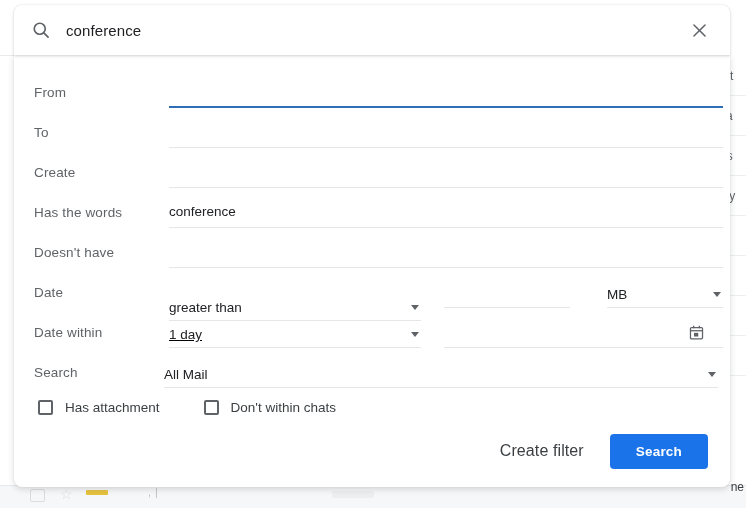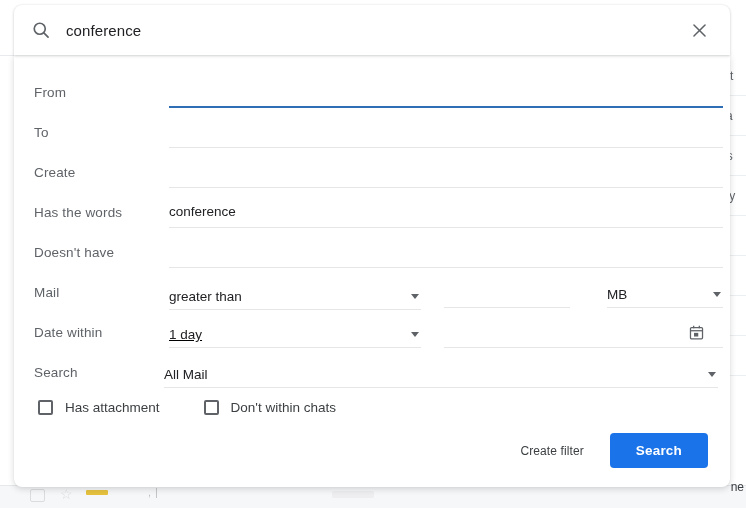--- a/index.html
+++ b/index.html
@@ -275,21 +275,21 @@
 
   
   #footer {
     position: absolute;
     right: 22px;
     top: 378px;
     display: flex;
     align-items: center;
   }
   #create-filter-btn {
-    font-size: 12px;
+    font-size: 16px;
     color: #3c4043;
     background: transparent;
     border: none;
     font-family: "Liberation Sans", sans-serif;
     cursor: pointer;
     padding: 9px 14px;
     border-radius: 4px;
     letter-spacing: 0.1px;
   }
   #search-btn {
@@ -371,23 +371,23 @@
     <span class="field-label">Has the words</span>
     <input class="underline-input" type="text" style="left: 155px; width: 554px; top: 7px;" value="conference">
   </div>
 
   <div class="field-row" style="top:180px;">
     <span class="field-label">Doesn't have</span>
     <input class="underline-input" type="text" style="left: 155px; width: 554px; top: 7px;" value="">
   </div>
 
   <div class="field-row" style="top:220px;">
-    <span class="field-label">Mail</span>
-
-    <div class="select-wrap" style="left:155px; width:252px; top:9px;">
+    <span class="field-label">Date</span>
+
+    <div class="select-wrap" style="left:155px; width:252px; top:20px;">
       <span class="select-value">greater than</span>
       <span class="caret"></span>
     </div>
 
     <input class="underline-input" type="text" style="left: 430px; width: 126px; top: 7px;" value="">
 
     <div class="select-wrap" style="left:593px; width:116px; top:7px;">
       <span class="select-value">MB</span>
       <span class="caret"></span>
     </div>

